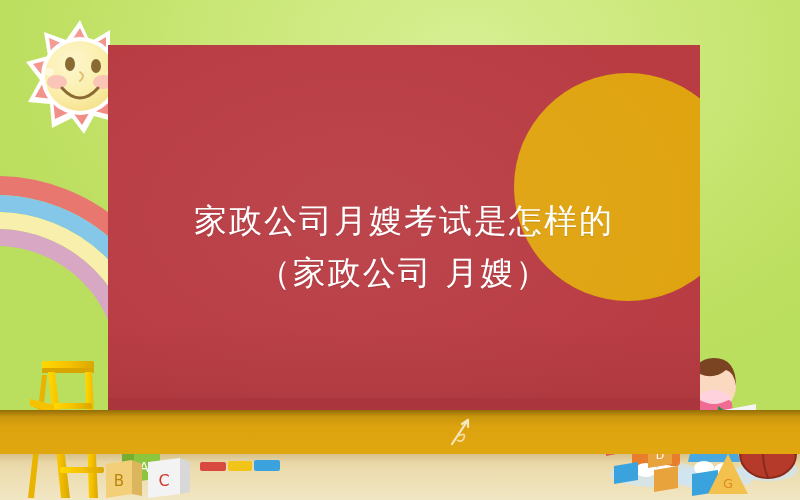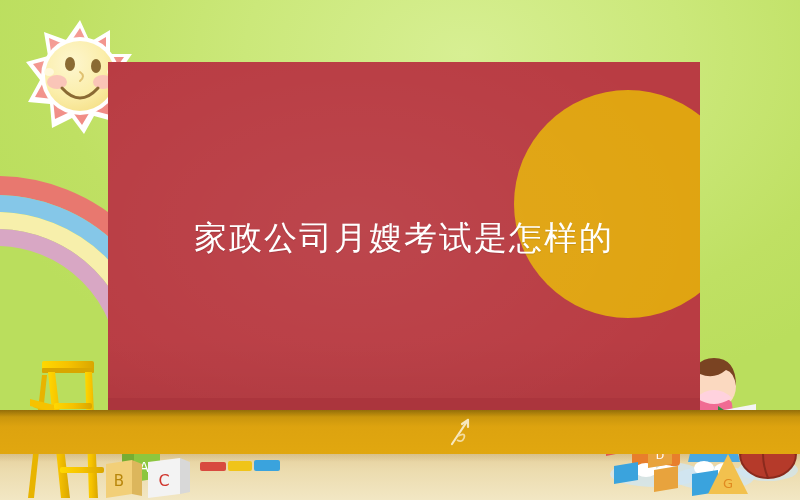--- a/index.html
+++ b/index.html
@@ -94,21 +94,21 @@
     left: 596px;
     top: 298px;
     width: 204px;
     height: 202px;
   }
 
   
   .panel {
     position: absolute;
     left: 108px;
-    top: 62px;
+    top: 45px;
     width: 592px;
     height: 365px;
     overflow: hidden;
     background: #b93c43;
   }
   .panel-circle {
     position: absolute;
     right: -42px;
     top: 28px;
     width: 228px;
@@ -346,20 +346,21 @@
       <ellipse cx="25" cy="54" rx="5" ry="4" fill="#fff9e0" opacity=".85"></ellipse>
       <ellipse cx="88" cy="54" rx="5" ry="4" fill="#fff9e0" opacity=".85"></ellipse>
     </svg>
   </div>
 
   <div class="panel">
     <div class="panel-circle"></div>
     <div class="panel-texture"></div>
     <div class="panel-text">
       <span class="line1">家政公司月嫂考试是怎样的</span>
+      <span class="line2">（家政公司 月嫂）</span>
     </div>
   </div>
   <div class="panel-bottom-strip"></div>
 
   <div class="amber-band"></div>
   <div class="amber-top-shadow"></div>
   <div class="amber-mark">
     <svg width="26" height="30" viewBox="0 0 26 30">
       <path d="M4 28 L20 4" stroke="#f7e8bf" stroke-width="2.2" stroke-linecap="round" fill="none"></path>
       <path d="M20 4 L14 8 M20 4 L20 11" stroke="#f7e8bf" stroke-width="2.2" stroke-linecap="round" fill="none"></path>

